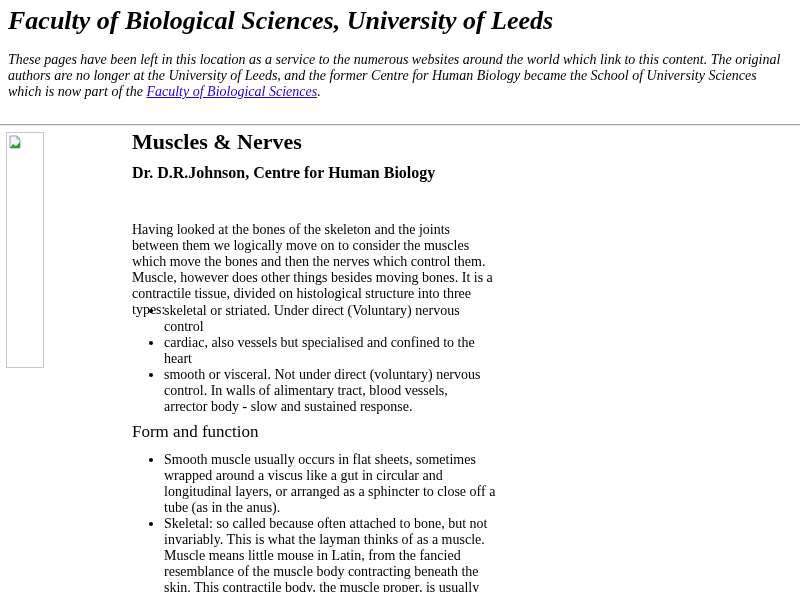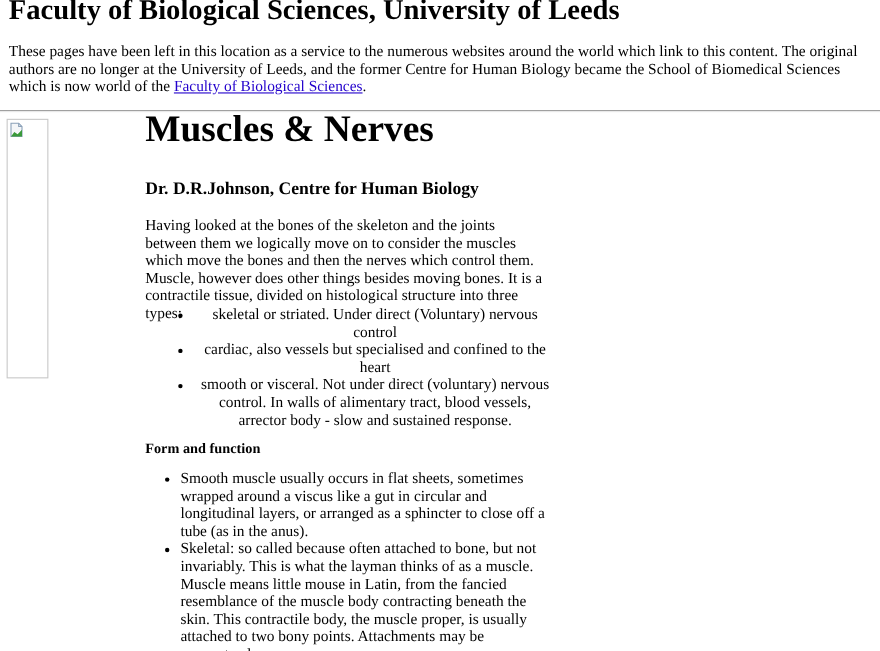--- a/index.html
+++ b/index.html
@@ -1,21 +1,21 @@
 <!DOCTYPE html>
 <html><head>
 <meta charset="utf-8">
 <style>
   html, body { margin: 0; padding: 0; background: #ffffff; }
   body {
     width: 800px; height: 592px; overflow: hidden;
     font-family: "Liberation Serif", "DejaVu Serif", serif;
     color: #000;
   }
-  .wrap { padding: 0 8px; }
+  .wrap { padding: 12px 8px; font-style: italic; }
   h1.site-title {
     font-size: 26px; font-weight: bold; margin: 0; padding-top: 0; line-height: 22px;
     position: relative; top: -2px;
   }
   p.notice {
     font-size: 14px; line-height: 16px; margin: 18px 0 0 0;
   }
   a { color: #1a0dab; color: #2200cc; text-decoration: underline; }
   hr.divider {
     border: none; border-top: 1px solid #a0a0a0; border-bottom: 1px solid #e8e8e8;
@@ -27,43 +27,43 @@
     border: 1px solid #c8c8c8; box-sizing: border-box;
   }
   .img-placeholder .broken {
     position: absolute; left: 2px; top: 2px; width: 12px; height: 14px;
   }
   .content {
     position: absolute; left: 132px; top: 0; width: 370px;
     font-size: 14px; line-height: 16px;
   }
   .content h2 {
-    font-size: 34px; font-weight: bold; margin: 0; position: absolute; top: 8px; left: 0;
+    font-size: 22px; font-weight: bold; margin: 0; position: absolute; top: 8px; left: 0;
     white-space: nowrap;
   }
   .content h3 {
-    font-size: 16px; font-weight: bold; margin: 0; position: absolute; top: 62px; left: 0; white-space: nowrap;
+    font-size: 16px; font-weight: bold; margin: 0; position: absolute; top: 39px; left: 0; white-space: nowrap;
   }
   .content .intro { position: absolute; top: 96px; left: 0; margin: 0; width: 365px; }
   ul { margin: 0; padding-left: 32px; }
-  ul.types { position: absolute; top: 177px; left: 12px; width: 330px; text-align: center; }
+  ul.types { position: absolute; top: 177px; left: 0; width: 330px; }
   ul.types li, ul.form li { list-style: disc; }
   .content h4 {
-    font-size: 13px; font-weight: bold; margin: 0; position: absolute; top: 298px; left: 0; white-space: nowrap;
+    font-size: 17px; font-weight: normal; margin: 0; position: absolute; top: 298px; left: 0; white-space: nowrap;
   }
   ul.form { position: absolute; top: 326px; left: 0; width: 335px; }
   ul.sub { padding-left: 40px; }
   ul.sub li { list-style: circle; }
 </style>
 </head>
 <body>
 
 <div class="wrap">
   <h1 class="site-title">Faculty of Biological Sciences, University of Leeds</h1>
-  <p class="notice"><span>These pages have been left in this location as a service to the numerous websites around the world which link to this content. The original authors are no longer at the University of Leeds, and the former Centre for Human Biology became the School of Biomedical Sciences which is now world of the </span><a href="#">Faculty of Biological Sciences</a><span>.</span></p>
+  <p class="notice"><span>These pages have been left in this location as a service to the numerous websites around the world which link to this content. The original authors are no longer at the University of Leeds, and the former Centre for Human Biology became the School of University Sciences which is now part of the </span><a href="#">Faculty of Biological Sciences</a><span>.</span></p>
 </div>
 <hr class="divider">
 
 <div class="layout">
   <div class="img-placeholder">
     <svg class="broken" viewBox="0 0 12 14">
       <path d="M1 1 H8 L11 4 V13 H1 Z" fill="#f4f6f8" stroke="#8aa0b8" stroke-width="1"></path>
       <path d="M1 13 L4 9 L7 11 L11 7 V13 Z" fill="#3a9a3a"></path>
       <path d="M8 1 V4 H11" fill="none" stroke="#8aa0b8" stroke-width="1"></path>
     </svg>

